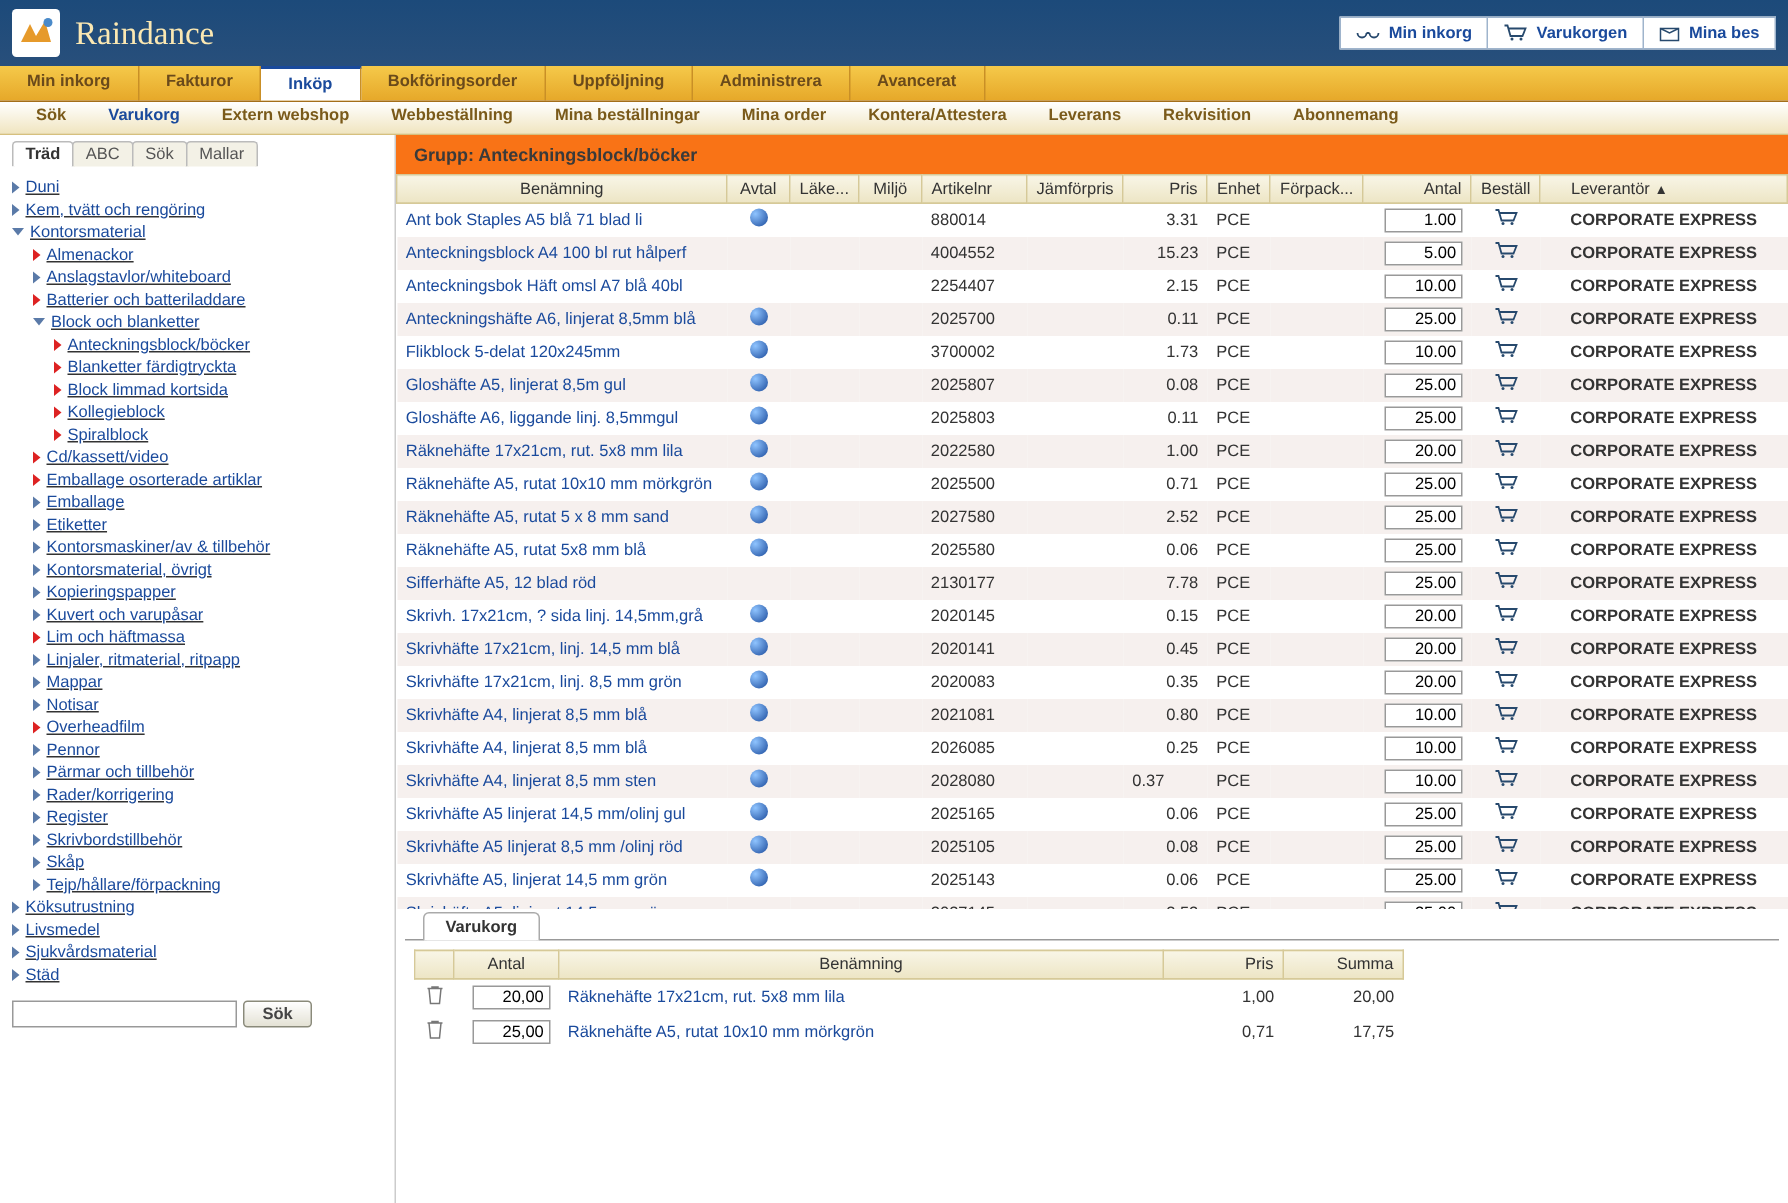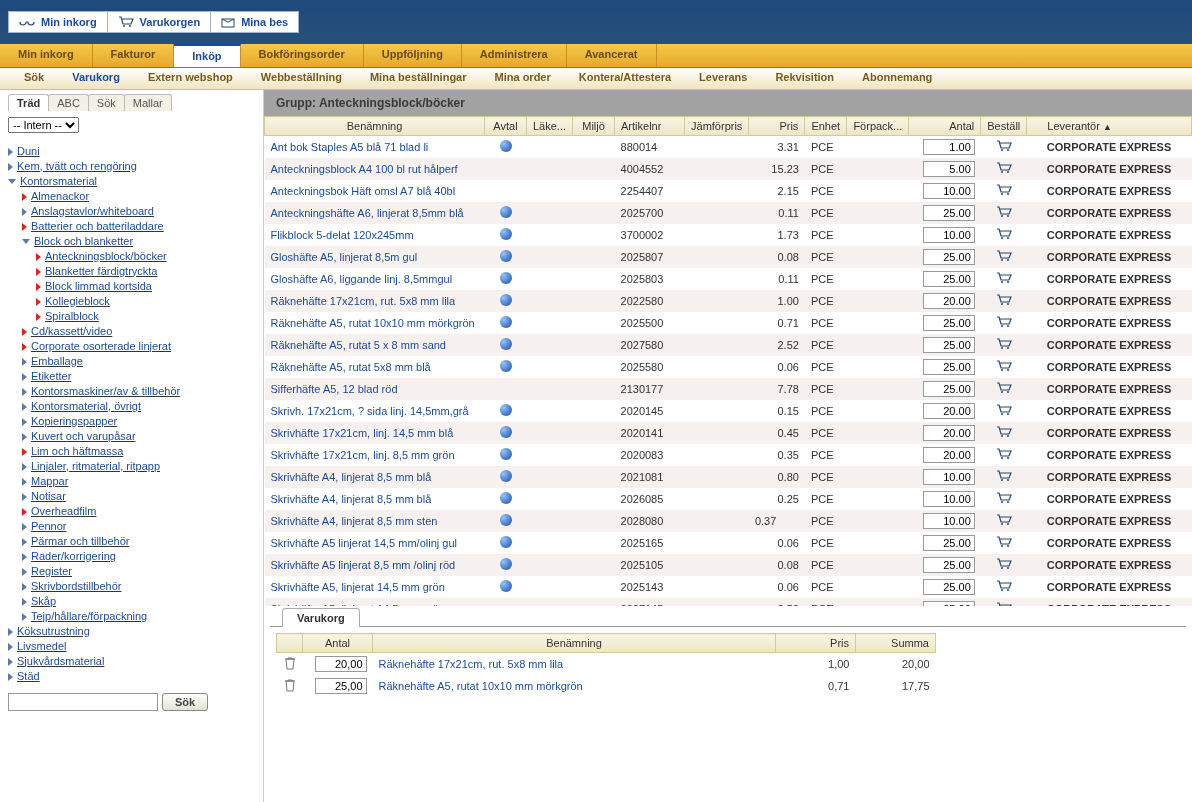--- a/index.html
+++ b/index.html
@@ -33,21 +33,21 @@
 .arrow.right.red { border-left-color: #d22; }
 .arrow.down { border-left: 4px solid transparent; border-right: 4px solid transparent; border-top: 5px solid #5a7aa8; }
 .tree a { color: #1a4a9c; }
 .lvl1 { margin-left: 0; }
 .lvl2 { margin-left: 14px; }
 .lvl3 { margin-left: 28px; }
 .search-row { margin-top: 10px; display: flex; gap: 4px; align-items: center; }
 .search-row input[type=text] { width: 150px; border: 1px solid #999; height: 18px; font-size: 11px; padding: 0 3px; }
 .btn { background: linear-gradient(#fefefe,#e4e2d5); border: 1px solid #8a8a7a; border-radius: 3px; padding: 2px 12px; font-size: 11px; font-weight: bold; color: #444; cursor: pointer; }
 .main { flex: 1; display: flex; flex-direction: column; position: relative; }
-.group-head { padding: 6px 12px; font-weight: bold; font-size: 12px; color: #3a3a3a; background: #a3a3a3; }
+.group-head { padding: 6px 12px; font-weight: bold; font-size: 12px; color: #3a3a3a; background: #f97316; }
 .table-wrap { overflow: auto; flex: 0 0 auto; height: 490px; }
 table.products { width: 100%; border-collapse: collapse; font-size: 11px; }
 table.products th { background: linear-gradient(#f8f5e6,#ede5c4); border: 1px solid #d6c998; padding: 3px 6px; font-weight: normal; color: #333; text-align: left; }
 table.products th.center { text-align: center; }
 table.products th.right { text-align: right; }
 table.products td { padding: 2px 6px; border-bottom: 0; height: 22px; white-space: nowrap; }
 table.products tbody tr:nth-child(even) { background: #f6f0ee; }
 table.products tbody tr:nth-child(odd) { background: #fff; }
 .globe { width: 12px; height: 12px; border-radius: 50%; background: radial-gradient(circle at 30% 30%, #8fc4ff, #1a4a9c); display: inline-block; }
 .qty-input { width: 52px; text-align: right; border: 1px solid #999; font-size: 11px; height: 16px; padding-right: 3px; }
@@ -75,20 +75,30 @@
 .sort-arrow { font-size: 9px; }
 
 
 svg.cart { width: 16px; height: 12px; }
 svg.trash { width: 14px; height: 14px; }
 </style>
 </head>
 <body>
 
 <div class="top-bar">
+  <div class="brand">
+    <span class="brand-logo">
+      <svg width="28" height="28" viewBox="0 0 28 28">
+          <rect width="28" height="28" fill="#fff"></rect>
+          <path d="M4 20 L10 8 L14 16 L20 6 L24 20 Z" fill="#e69a2b"></path>
+          <circle cx="22" cy="7" r="3" fill="#4a8ac9"></circle>
+        </svg>
+    </span>
+    <span class="brand-name">Raindance</span>
+  </div>
   <div class="top-links">
     <a class="top-link">
       <svg width="16" height="12">
           <path d="M1 6 a3 3 0 0 0 6 0 M9 6 a3 3 0 0 0 6 0 M7 6 h2" stroke="#27496d" fill="none" stroke-width="1.2"></path>
         </svg>
       <span>Min inkorg</span>
     </a>
     <a class="top-link">
       <svg class="cart" viewBox="0 0 16 12">
           <path d="M1 1 h2 l2 7 h8 l2-5 h-11" stroke="#27496d" fill="none" stroke-width="1.2"></path>
@@ -131,40 +141,35 @@
 
 <div class="workspace">
 
   <div class="sidebar">
     <div class="side-tabs" id="side-tabs">
         <div class="side-tab active">Träd</div>
         <div class="side-tab">ABC</div>
         <div class="side-tab">Sök</div>
         <div class="side-tab">Mallar</div>
       </div>
-    <div class="intern-select">
-      <select>
-        <option>-- Intern --</option>
-      </select>
-    </div>
     <div class="tree" id="tree">
         <div class="tree-node lvl1"><span class="arrow right"></span><a>Duni</a></div>
         <div class="tree-node lvl1"><span class="arrow right"></span><a>Kem, tvätt och rengöring</a></div>
         <div class="tree-node lvl1"><span class="arrow down"></span><a>Kontorsmaterial</a></div>
         <div class="tree-node lvl2"><span class="arrow right red"></span><a>Almenackor</a></div>
         <div class="tree-node lvl2"><span class="arrow right"></span><a>Anslagstavlor/whiteboard</a></div>
         <div class="tree-node lvl2"><span class="arrow right red"></span><a>Batterier och batteriladdare</a></div>
         <div class="tree-node lvl2"><span class="arrow down"></span><a>Block och blanketter</a></div>
         <div class="tree-node lvl3"><span class="arrow right red"></span><a>Anteckningsblock/böcker</a></div>
         <div class="tree-node lvl3"><span class="arrow right red"></span><a>Blanketter färdigtryckta</a></div>
         <div class="tree-node lvl3"><span class="arrow right red"></span><a>Block limmad kortsida</a></div>
         <div class="tree-node lvl3"><span class="arrow right red"></span><a>Kollegieblock</a></div>
         <div class="tree-node lvl3"><span class="arrow right red"></span><a>Spiralblock</a></div>
         <div class="tree-node lvl2"><span class="arrow right red"></span><a>Cd/kassett/video</a></div>
-        <div class="tree-node lvl2"><span class="arrow right red"></span><a>Corporate osorterade linjerat</a></div>
+        <div class="tree-node lvl2"><span class="arrow right red"></span><a>Emballage osorterade artiklar</a></div>
         <div class="tree-node lvl2"><span class="arrow right"></span><a>Emballage</a></div>
         <div class="tree-node lvl2"><span class="arrow right"></span><a>Etiketter</a></div>
         <div class="tree-node lvl2"><span class="arrow right"></span><a>Kontorsmaskiner/av &amp; tillbehör</a></div>
         <div class="tree-node lvl2"><span class="arrow right"></span><a>Kontorsmaterial, övrigt</a></div>
         <div class="tree-node lvl2"><span class="arrow right"></span><a>Kopieringspapper</a></div>
         <div class="tree-node lvl2"><span class="arrow right"></span><a>Kuvert och varupåsar</a></div>
         <div class="tree-node lvl2"><span class="arrow right red"></span><a>Lim och häftmassa</a></div>
         <div class="tree-node lvl2"><span class="arrow right"></span><a>Linjaler, ritmaterial, ritpapp</a></div>
         <div class="tree-node lvl2"><span class="arrow right"></span><a>Mappar</a></div>
         <div class="tree-node lvl2"><span class="arrow right"></span><a>Notisar</a></div>

